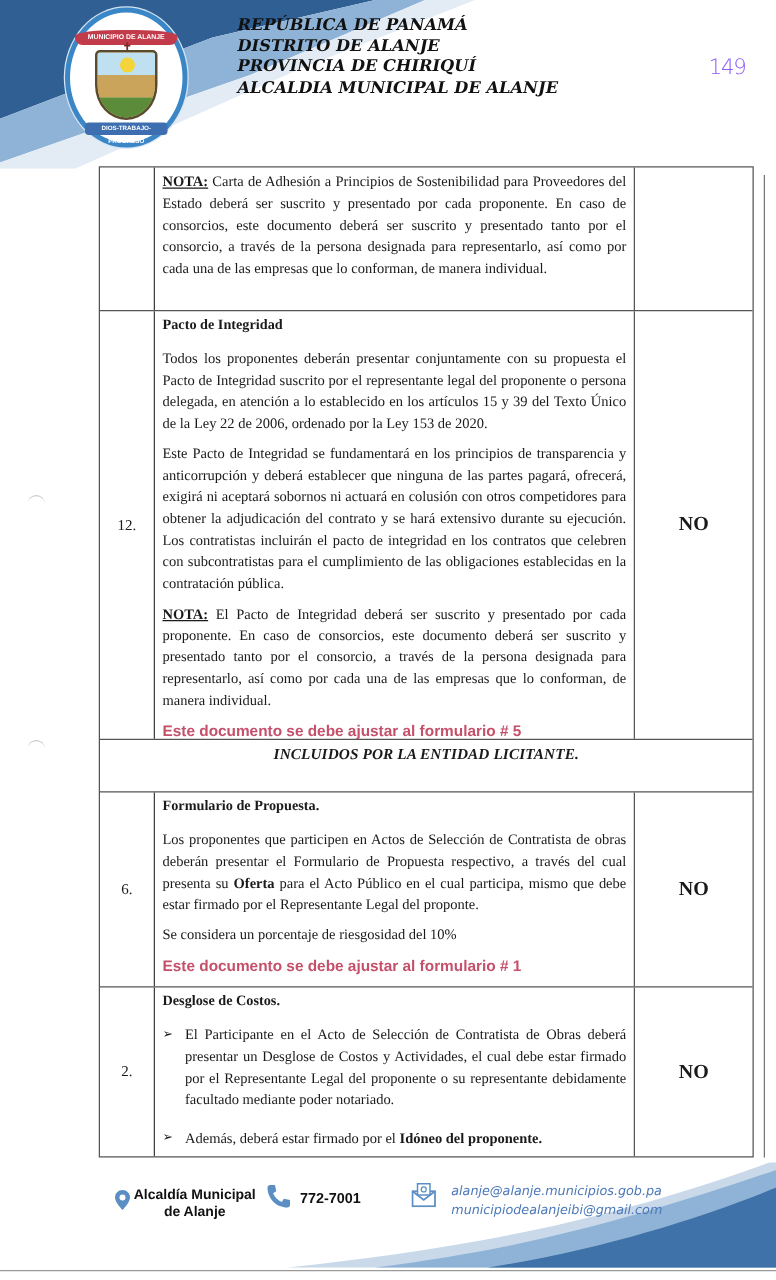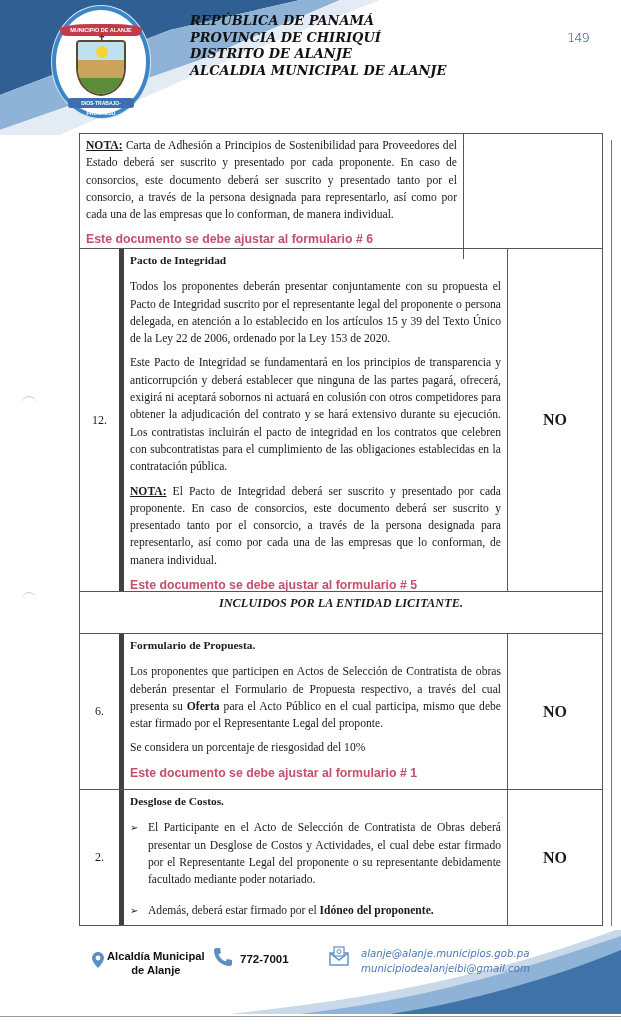--- a/index.html
+++ b/index.html
@@ -19,28 +19,28 @@
   .logo .shield .sky { position: absolute; left: 0; top: 0; width: 100%; height: 18px; background: #bfe0f0; }
   .logo .shield .sun { position: absolute; left: 18px; top: 4px; width: 12px; height: 12px; border-radius: 50%; background: #f5d33b; }
   .logo .shield .mid { position: absolute; left: 0; top: 18px; width: 100%; height: 18px; background: #c9a45a; }
   .logo .shield .low { position: absolute; left: 0; top: 36px; width: 100%; height: 20px; background: #5b8c3a; }
   .logo .ribbon-bot { position: absolute; left: 12px; top: 88px; width: 66px; height: 10px; background: #3c6eb0;
           color: #fff; font-family: "Liberation Sans", sans-serif; font-size: 5px; font-weight: bold; text-align: center; line-height: 10px; border-radius: 3px; }
   .logo .cross { position: absolute; left: 42px; top: 24px; color: #7a2a2a; font-size: 9px; font-weight: bold; line-height: 9px; }
 
   .letterhead { position: absolute; left: 190px; top: 13px; width: 285px; text-align: left;
           font-family: "DejaVu Serif", serif; font-style: italic; font-weight: bold; font-size: 13px; line-height: 16.5px; color: #111; }
-  .page-num { position: absolute; left: 567px; top: 30px; font-family: "DejaVu Sans", sans-serif; font-size: 13px; color: #0c4a6e; font-weight: 300; letter-spacing: -1px; }
+  .page-num { position: absolute; left: 567px; top: 44px; font-family: "DejaVu Sans", sans-serif; font-size: 17px; color: #8b5cf6; font-weight: 300; letter-spacing: -1px; }
 
   
   .tbl { position: absolute; left: 79px; top: 133px; width: 524px; border: 1px solid #555; }
   .tbl-right-line { position: absolute; left: 611px; top: 140px; width: 1px; height: 786px; background: #777; }
   .row { display: flex; border-top: 1px solid #555; }
   .row:first-child { border-top: none; }
-  .c-num { width: 44px; border-right: 5px solid #404040; display: flex; align-items: center; justify-content: center;
+  .c-num { width: 44px; border-right: 1px solid #404040; display: flex; align-items: center; justify-content: center;
            font-size: 12px; }
   .c-body { width: 384px; border-right: 1px solid #555; padding: 3px 6px 8px 6px; font-size: 11.6px; line-height: 17.3px; text-align: justify; }
   .c-val { width: 94px; display: flex; align-items: center; justify-content: center; font-weight: bold; font-size: 16px; }
   .c-body p { margin-bottom: 7px; }
   .c-body p.title { font-weight: bold; margin-bottom: 9px; font-size: 11.4px; }
   .note-label { font-weight: bold; text-decoration: underline; }
   .red { font-family: "Liberation Sans", sans-serif; color: #c4506a; font-weight: bold; font-size: 12.3px; margin-top: 8px; margin-bottom: 2px; text-align: left; }
   .bold { font-weight: bold; }
   .section { text-align: center; font-style: italic; font-weight: bold; font-size: 12.2px; line-height: 20px; padding: 1px 0 2px 0; letter-spacing: 0.1px; }
   ul.bullets { list-style: none; }
@@ -79,36 +79,35 @@
     <div class="sky"></div>
       <div class="sun"></div>
     <div class="mid"></div>
       <div class="low"></div>
   </div>
   <div class="ribbon-bot">DIOS-TRABAJO-PROGRESO</div>
 </div>
 
 <div class="letterhead">
   <div>REPÚBLICA DE PANAMÁ</div>
+  <div>DISTRITO DE ALANJE</div>
   <div>PROVINCIA DE CHIRIQUÍ</div>
-  <div>DISTRITO DE ALANJE</div>
   <div>ALCALDIA MUNICIPAL DE ALANJE</div>
 </div>
 <div class="page-num">149</div>
 
 <div class="punch" style="left:22px; top:396px;"></div>
 <div class="punch" style="left:22px; top:592px;"></div>
 
 <div class="tbl">
 
-  <div class="row" style="height:114px;flex-direction:column;">
+  <div class="row" style="height:114px;">
     <div class="c-num"></div>
     <div class="c-body">
       <p><span class="note-label">NOTA:</span><span> Carta de Adhesión a Principios de Sostenibilidad para Proveedores del Estado deberá ser suscrito y presentado por cada proponente. En caso de consorcios, este documento deberá ser suscrito y presentado tanto por el consorcio, a través de la persona designada para representarlo, así como por cada una de las empresas que lo conforman, de manera individual.</span></p>
-      <div class="red">Este documento se debe ajustar al formulario # 6</div>
     </div>
     <div class="c-val"></div>
   </div>
 
   <div class="row" style="height:343px;">
     <div class="c-num">12.</div>
     <div class="c-body">
       <p class="title">Pacto de Integridad</p>
       <p>Todos los proponentes deberán presentar conjuntamente con su propuesta el Pacto de Integridad suscrito por el representante legal del proponente o persona delegada, en atención a lo establecido en los artículos 15 y 39 del Texto Único de la Ley 22 de 2006, ordenado por la Ley 153 de 2020.</p>
       <p>Este Pacto de Integridad se fundamentará en los principios de transparencia y anticorrupción y deberá establecer que ninguna de las partes pagará, ofrecerá, exigirá ni aceptará sobornos ni actuará en colusión con otros competidores para obtener la adjudicación del contrato y se hará extensivo durante su ejecución. Los contratistas incluirán el pacto de integridad en los contratos que celebren con subcontratistas para el cumplimiento de las obligaciones establecidas en la contratación pública.</p>

